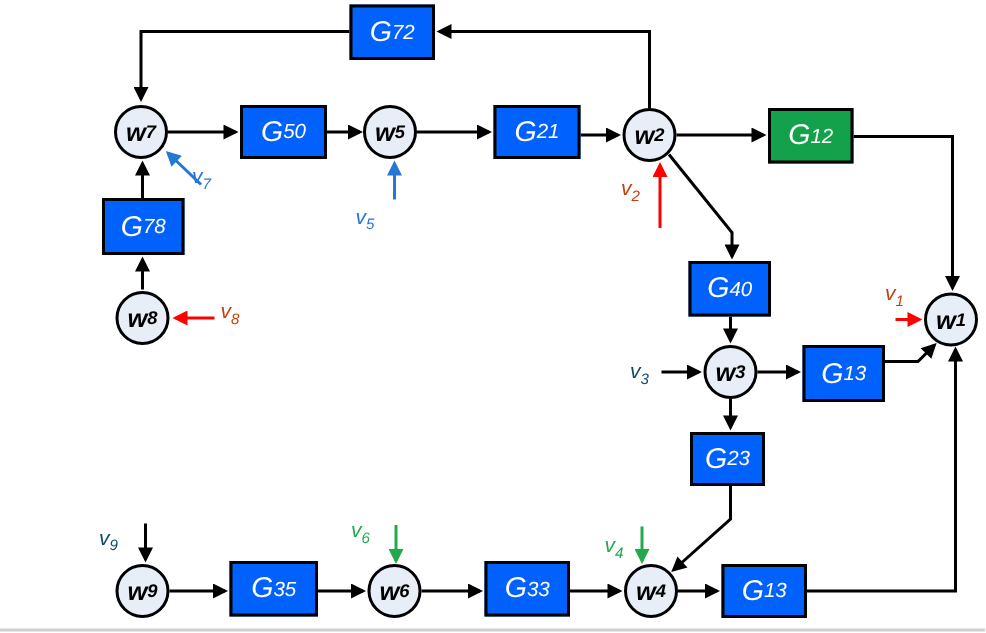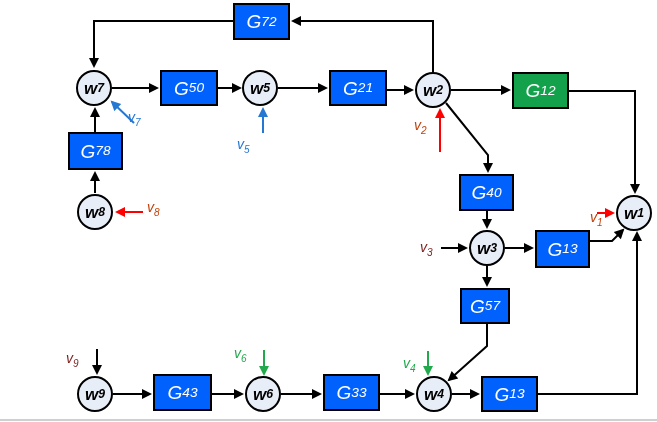--- a/index.html
+++ b/index.html
@@ -17,21 +17,21 @@
   .node{
     position:absolute;box-sizing:border-box;width:36px;height:36px;border-radius:50%;
     background:#E8EEF8;border:2px solid #000;color:#000;
     font-weight:bold;font-style:italic;font-size:17px;
     display:flex;align-items:center;justify-content:center;line-height:1;
   }
   .vlabel{position:absolute;font-style:italic;font-size:14px;line-height:1;}
   .vlabel.red{color:#c2410c;}
   .vlabel.blue{color:#2577D4;}
   .vlabel.grn{color:#22A94C;}
-  .vlabel.blk{color:#7f1d1d;}
+  .vlabel.blk{color:#0c4a6e;}
   sub{font-size:0.72em;}
   .baseline{position:absolute;left:0;top:419px;width:657px;height:2px;background:#cfcfcf;}
 </style>
 </head>
 <body>
 
 <div class="canvas">
 
   <svg width="657" height="422" viewBox="0 0 657 422">
     <defs>
@@ -112,25 +112,25 @@
   <div class="gblock" style="left:459px;top:174px;width:55px;height:37px;">
       <span>G</span>
       <sub>40</sub>
     </div>
   <div class="gblock" style="left:535px;top:230px;width:55px;height:38px;">
       <span>G</span>
       <sub>13</sub>
     </div>
   <div class="gblock" style="left:460px;top:288px;width:50px;height:36px;">
       <span>G</span>
-      <sub>57</sub>
+      <sub>23</sub>
     </div>
   <div class="gblock" style="left:153px;top:374px;width:59px;height:37px;">
       <span>G</span>
-      <sub>43</sub>
+      <sub>35</sub>
     </div>
   <div class="gblock" style="left:323px;top:374px;width:57px;height:37px;">
       <span>G</span>
       <sub>33</sub>
     </div>
   <div class="gblock" style="left:481px;top:376px;width:57px;height:36px;">
       <span>G</span>
       <sub>13</sub>
     </div>
 
@@ -164,21 +164,21 @@
     </div>
   <div class="node" style="left:245px;top:376px;">
       <span>w</span>
       <sub>6</sub>
     </div>
   <div class="node" style="left:416px;top:376px;">
       <span>w</span>
       <sub>4</sub>
     </div>
 
-  <div class="vlabel red" style="left:590px;top:210px;"><span>v</span><sub>1</sub></div>
+  <div class="vlabel red" style="left:590px;top:188px;"><span>v</span><sub>1</sub></div>
   <div class="vlabel red" style="left:414px;top:118px;"><span>v</span><sub>2</sub></div>
   <div class="vlabel blk" style="left:420px;top:240px;"><span>v</span><sub>3</sub></div>
   <div class="vlabel grn" style="left:403px;top:356px;"><span>v</span><sub>4</sub></div>
   <div class="vlabel blue" style="left:237px;top:126px;margin-top:11px;"><span>v</span><sub>5</sub></div>
   <div class="vlabel grn" style="left:234px;top:346px;"><span>v</span><sub>6</sub></div>
   <div class="vlabel blue" style="left:128px;top:110px;"><span>v</span><sub>7</sub></div>
   <div class="vlabel red" style="left:147px;top:200px;"><span>v</span><sub>8</sub></div>
   <div class="vlabel blk" style="left:66px;top:351px;"><span>v</span><sub>9</sub></div>
 
   <div class="baseline"></div>

